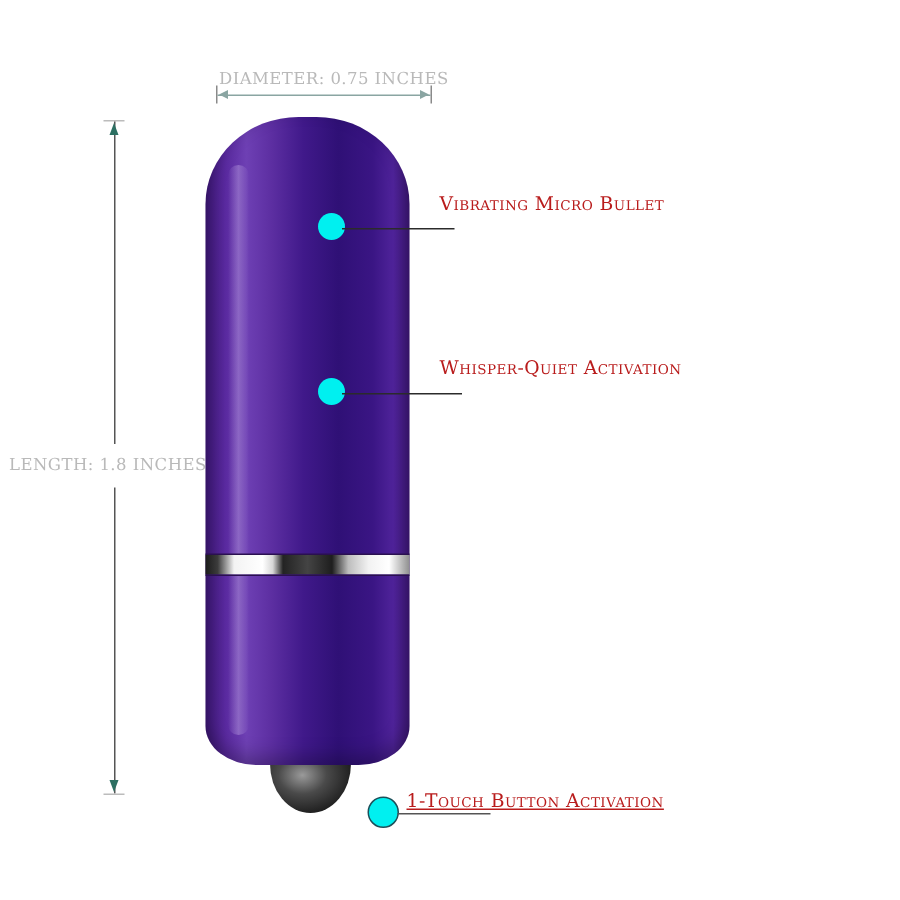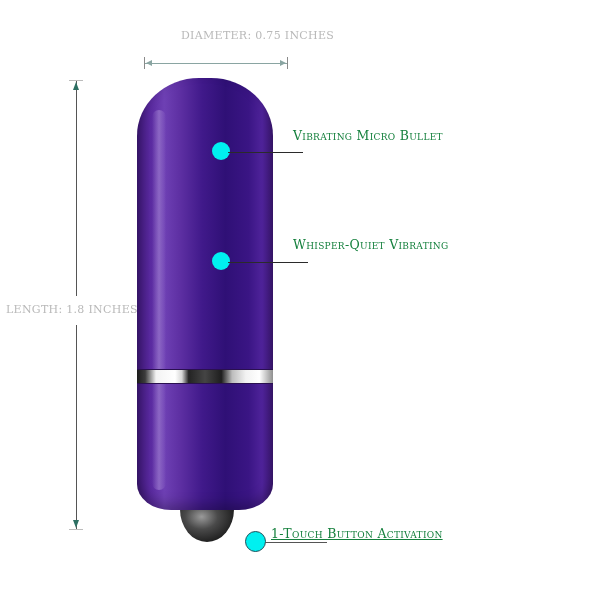--- a/index.html
+++ b/index.html
@@ -1,20 +1,20 @@
 <!DOCTYPE html>
 <html><head>
   <meta charset="utf-8">
   <style>
     html, body { margin: 0; padding: 0; background: #ffffff; }
     body { width: 600px; height: 600px; position: relative; overflow: hidden; font-family: "DejaVu Serif", "Liberation Serif", serif; }
     .abs { position: absolute; }
     .dim-label { color: #b9b9b9; font-size: 11.5px; letter-spacing: 0.3px; font-variant: small-caps; text-transform: lowercase; white-space: nowrap; }
     .dim-label.upper { text-transform: none; font-variant: normal; font-size: 11px; }
-    .feature-label { color: #15803d; font-size: 12.5px; letter-spacing: 0.3px; white-space: nowrap; font-variant: small-caps; }
+    .feature-label { color: #b91c1c; font-size: 12.5px; letter-spacing: 0.3px; white-space: nowrap; font-variant: small-caps; }
     .leader { background: #2b2b2b; height: 1px; }
     .dot { width: 18px; height: 18px; border-radius: 50%; background: #00f0f0; box-sizing: border-box; }
     .dot.outlined { border: 1.5px solid #1c4f59; width: 21px; height: 21px; }
     .vline { width: 1px; background: #555; }
     .hline { height: 1px; background: #8aa5a2; }
     .tick-h { width: 14px; height: 1px; background: #bcbcbc; }
     .tick-v { width: 1px; height: 12px; background: #8a8a8a; }
 
     
     .body-shell {
@@ -34,21 +34,21 @@
     }
     .button-cap {
       left: 180px; top: 506px; width: 54px; height: 36px;
       border-radius: 0 0 28px 28px / 0 0 34px 34px;
       background: radial-gradient(ellipse at 40% 30%, #9a9a9a 0%, #4a4a4a 35%, #1c1c1c 75%, #0d0d0d 100%);
     }
   </style>
 </head>
 <body>
 
-<div class="abs dim-label upper" style="left:146px; top:29px;margin-left:35px;">DIAMETER: 0.75 INCHES</div>
+<div class="abs dim-label upper" style="left:146px; top:46px;">DIAMETER: 0.75 INCHES</div>
 <div class="abs" style="left:144px; top:57px; width:144px; height:12px;">
   <div class="abs tick-v" style="left:0; top:0;"></div>
   <div class="abs tick-v" style="right:0; top:0;"></div>
   <div class="abs hline" style="left:1px; right:1px; top:6px;"></div>
   <div class="abs" style="left:2px; top:3px; width:0; height:0; border-top:3px solid transparent; border-bottom:3px solid transparent; border-right:6px solid #8aa5a2;"></div>
   <div class="abs" style="right:2px; top:3px; width:0; height:0; border-top:3px solid transparent; border-bottom:3px solid transparent; border-left:6px solid #8aa5a2;"></div>
 </div>
 
 <div class="abs" style="left:68px; top:80px; width:16px; height:450px;">
   <div class="abs tick-h" style="left:1px; top:0;"></div>
@@ -70,19 +70,19 @@
 <div class="abs" style="left:212px; top:142px; width:260px; height:20px;">
   <div class="abs dot" style="left:0; top:0;"></div>
   <div class="abs leader" style="left:16px; top:10px; width:75px;"></div>
 </div>
 <div class="abs feature-label" style="left:293px; top:128px;">Vibrating Micro Bullet</div>
 
 <div class="abs" style="left:212px; top:252px; width:260px; height:20px;">
   <div class="abs dot" style="left:0; top:0;"></div>
   <div class="abs leader" style="left:16px; top:10px; width:80px;"></div>
 </div>
-<div class="abs feature-label" style="left:293px; top:237px;">Whisper-Quiet Vibrating</div>
+<div class="abs feature-label" style="left:293px; top:237px;">Whisper-Quiet Activation</div>
 
 <div class="abs" style="left:245px; top:531px; width:120px; height:22px;">
   <div class="abs dot outlined" style="left:0; top:0;"></div>
   <div class="abs leader" style="left:20px; top:11px; width:62px; background:#555;"></div>
 </div>
 <div class="abs feature-label" style="left:271px; top:526px;text-decoration:underline;">1-Touch Button Activation</div>
 
 </body></html>

